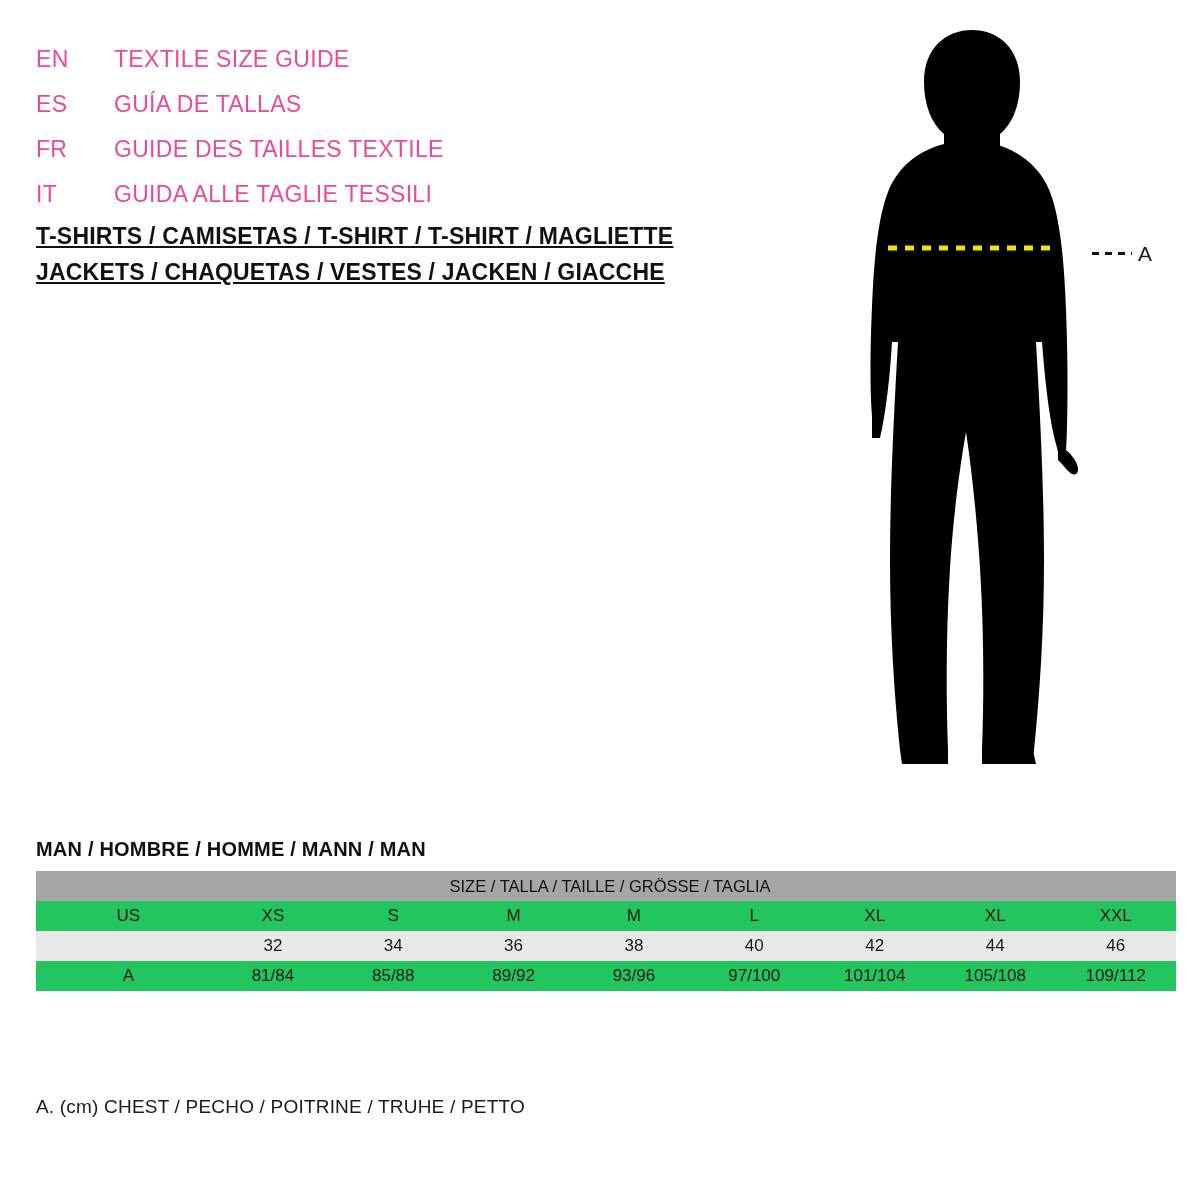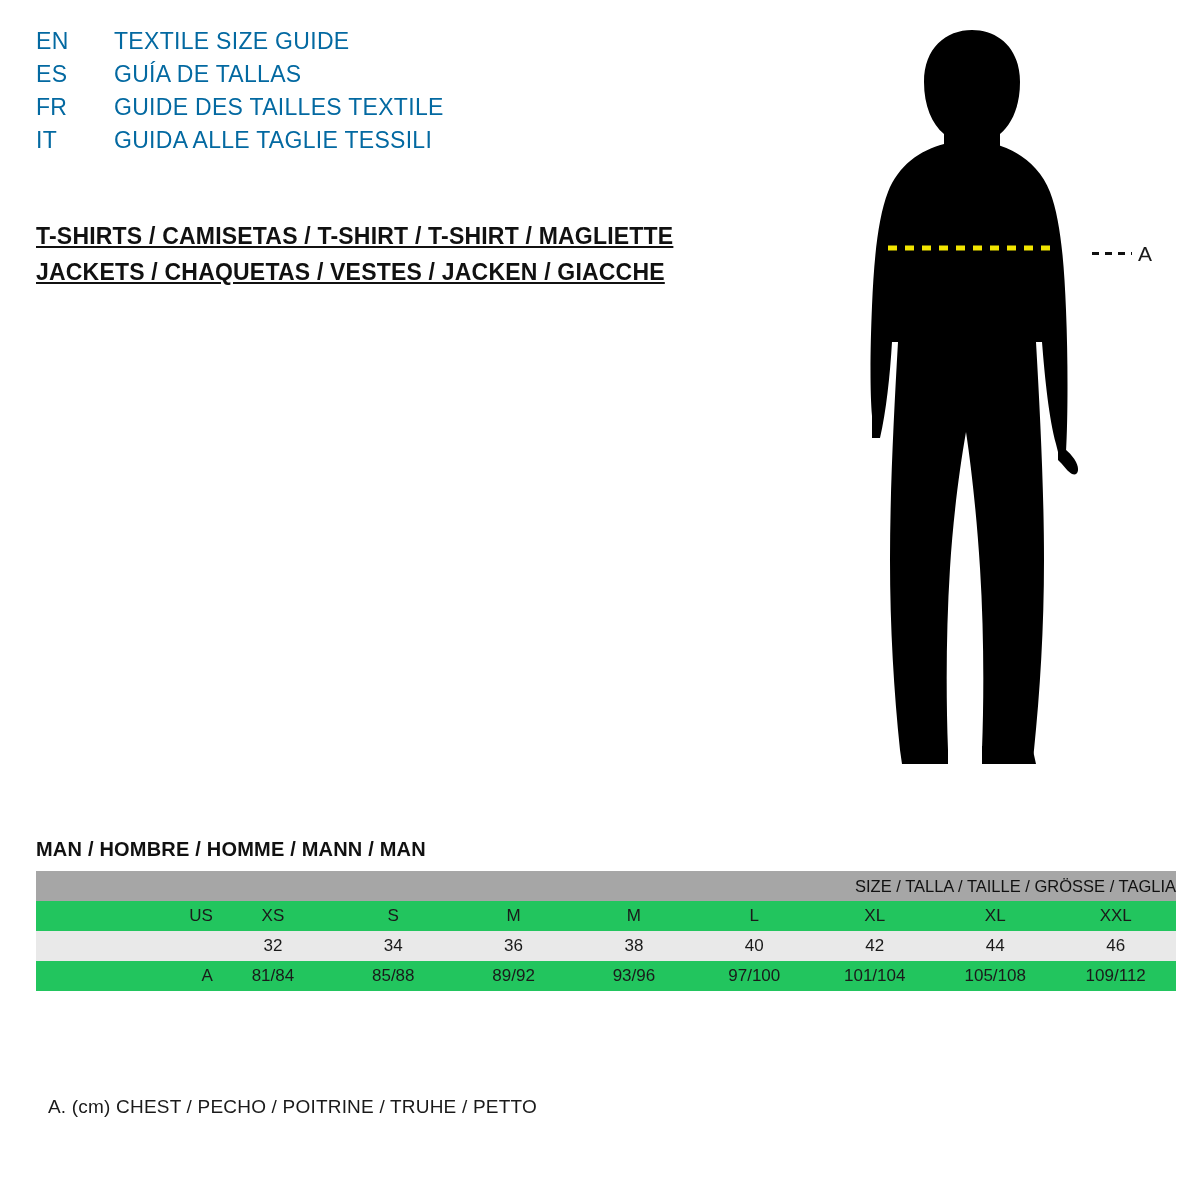--- a/index.html
+++ b/index.html
@@ -23,25 +23,26 @@
 
   
   .lang-block {
     position: absolute;
     left: 36px;
     top: 28px;
     width: 720px;
   }
   .lang-row {
     display: flex;
-    align-items: flex-start;
+    align-items: flex-end;
     height: 33px;
     font-size: 23px;
     letter-spacing: 0.3px;
-    color: #0369a1;
+    color: #ec4899;
+    margin-top: 12px;
   }
   .lang-code {
     width: 78px;
     flex: 0 0 78px;
     font-size: 23px;
   }
   .lang-text {
     font-size: 23px;
   }
 
@@ -118,37 +119,36 @@
     color: #111;
     height: 28px;
   }
   .row-alt td {
     background: #e9e9e9;
   }
   .row-plain td {
     background: #22c55e;
   }
   .cell-label {
-    text-align: right;
+    text-align: center;
     padding-left: 8px !important;
     width: 170px;
     margin-left: 12px;
   }
   .cell-val {
     text-align: center;
     width: 121px;
   }
   .footnote {
     position: absolute;
     left: 36px;
     top: 1096px;
     font-size: 19px;
     color: #1a1a1a;
     letter-spacing: 0.2px;
-    margin-left: 12px;
   }
 </style>
 </head>
 <body>
 
 <div class="page">
 
   <div class="lang-block">
     <div class="lang-row">
       <span class="lang-code">EN</span>

